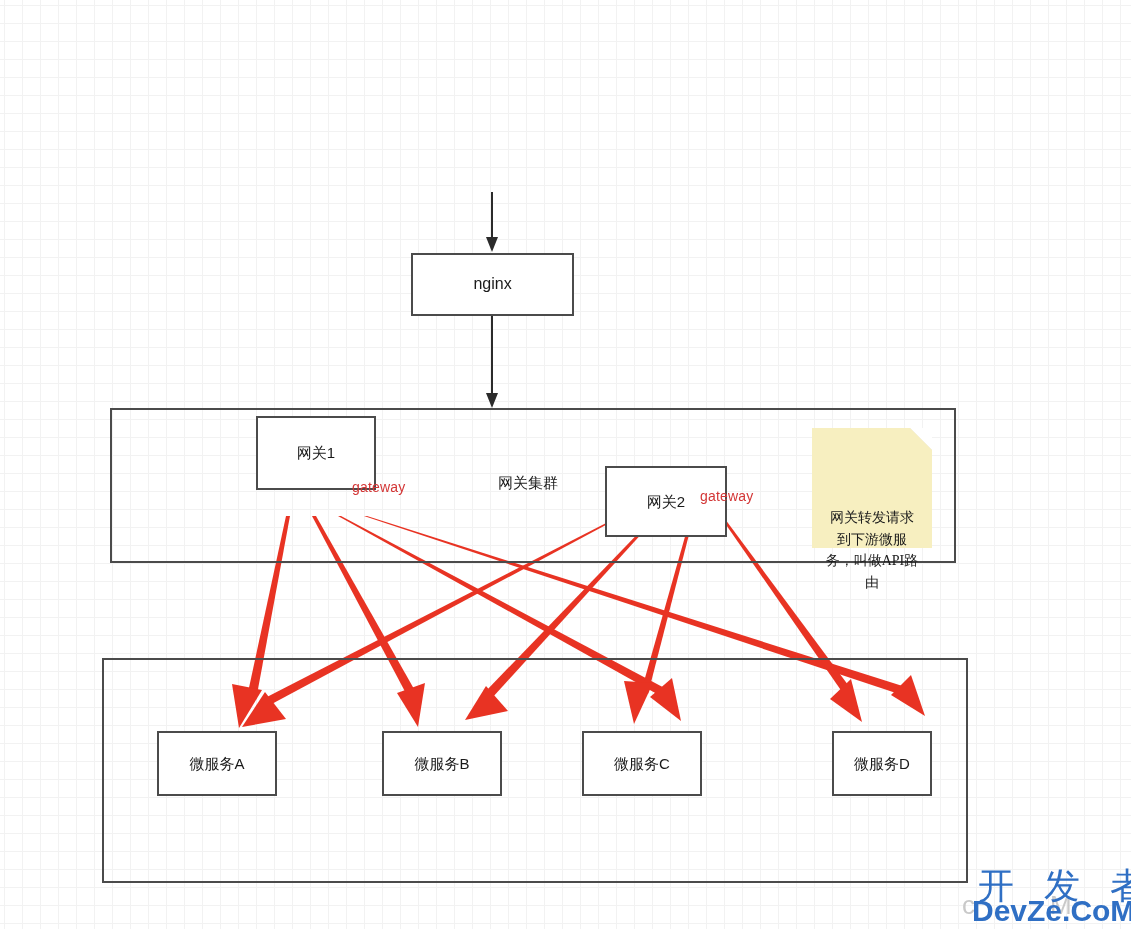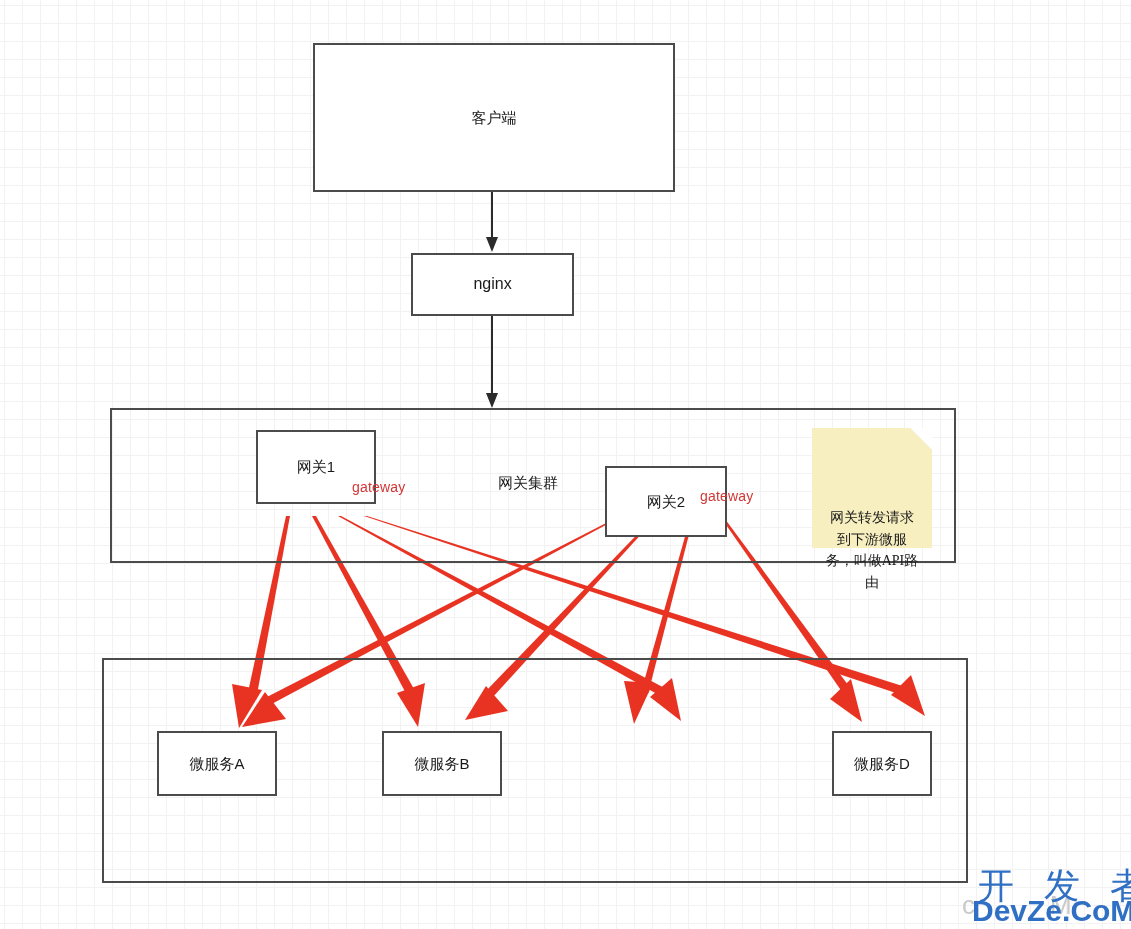--- a/index.html
+++ b/index.html
@@ -160,33 +160,30 @@
     <g stroke="#2b2b2b" stroke-width="2" fill="none">
       <line x1="492" y1="192" x2="492" y2="243"></line>
       <line x1="492" y1="316" x2="492" y2="398"></line>
     </g>
     <g fill="#2b2b2b" stroke="none">
       <polygon points="492,252 486,237 498,237"></polygon>
       <polygon points="492,408 486,393 498,393"></polygon>
     </g>
   </svg>
 
-  <div class="node" style="left:313px; top:43px; width:362px; height:149px;">
-    <span>客户端</span>
-  </div>
 
   <div class="node" style="left:411px; top:253px; width:163px; height:63px; font-size:16px;">
     <span>nginx</span>
   </div>
 
   <div class="container-box" style="left:110px; top:408px; width:846px; height:155px;"></div>
 
   <div class="plain-label" style="left:498px; top:474px;">网关集群</div>
 
-  <div class="node" style="left:256px; top:430px; width:120px; height:74px;text-align:right;">
+  <div class="node" style="left:256px; top:416px; width:120px; height:74px;text-align:right;">
     <span>网关1</span>
   </div>
   <div class="gw-tag" style="left:352px; top:479px;">gateway</div>
 
   <div class="node" style="left:605px; top:466px; width:122px; height:71px;">
     <span>网关2</span>
   </div>
   <div class="gw-tag" style="left:700px; top:488px;">gateway</div>
 
   <div class="sticky" style="left:812px; top:428px; width:120px; height:120px;font-family:Liberation Serif, serif;">
@@ -198,20 +195,23 @@
   <div class="container-box" style="left:102px; top:658px; width:866px; height:225px;"></div>
 
   <div class="node" style="left:157px; top:731px; width:120px; height:65px;">
     <span>微服务A</span>
   </div>
 
   <div class="node" style="left:382px; top:731px; width:120px; height:65px;">
     <span>微服务B</span>
   </div>
 
+  <div class="node" style="left:582px; top:731px; width:120px; height:65px;">
+    <span>微服务C</span>
+  </div>
 
   <div class="node" style="left:832px; top:731px; width:100px; height:65px;">
     <span>微服务D</span>
   </div>
 
   <div class="watermark wm-ghost" style="left:962px; top:890px;">c&nbsp;&nbsp;&nbsp;&nbsp;&nbsp;&nbsp;&nbsp;&nbsp;&nbsp;M</div>
 
   <div class="watermark wm-cn" style="left:978px; top:862px;">开 发 者</div>
 
   <div class="watermark wm-en" style="left:972px; top:894px;">DevZe.CoM</div>

